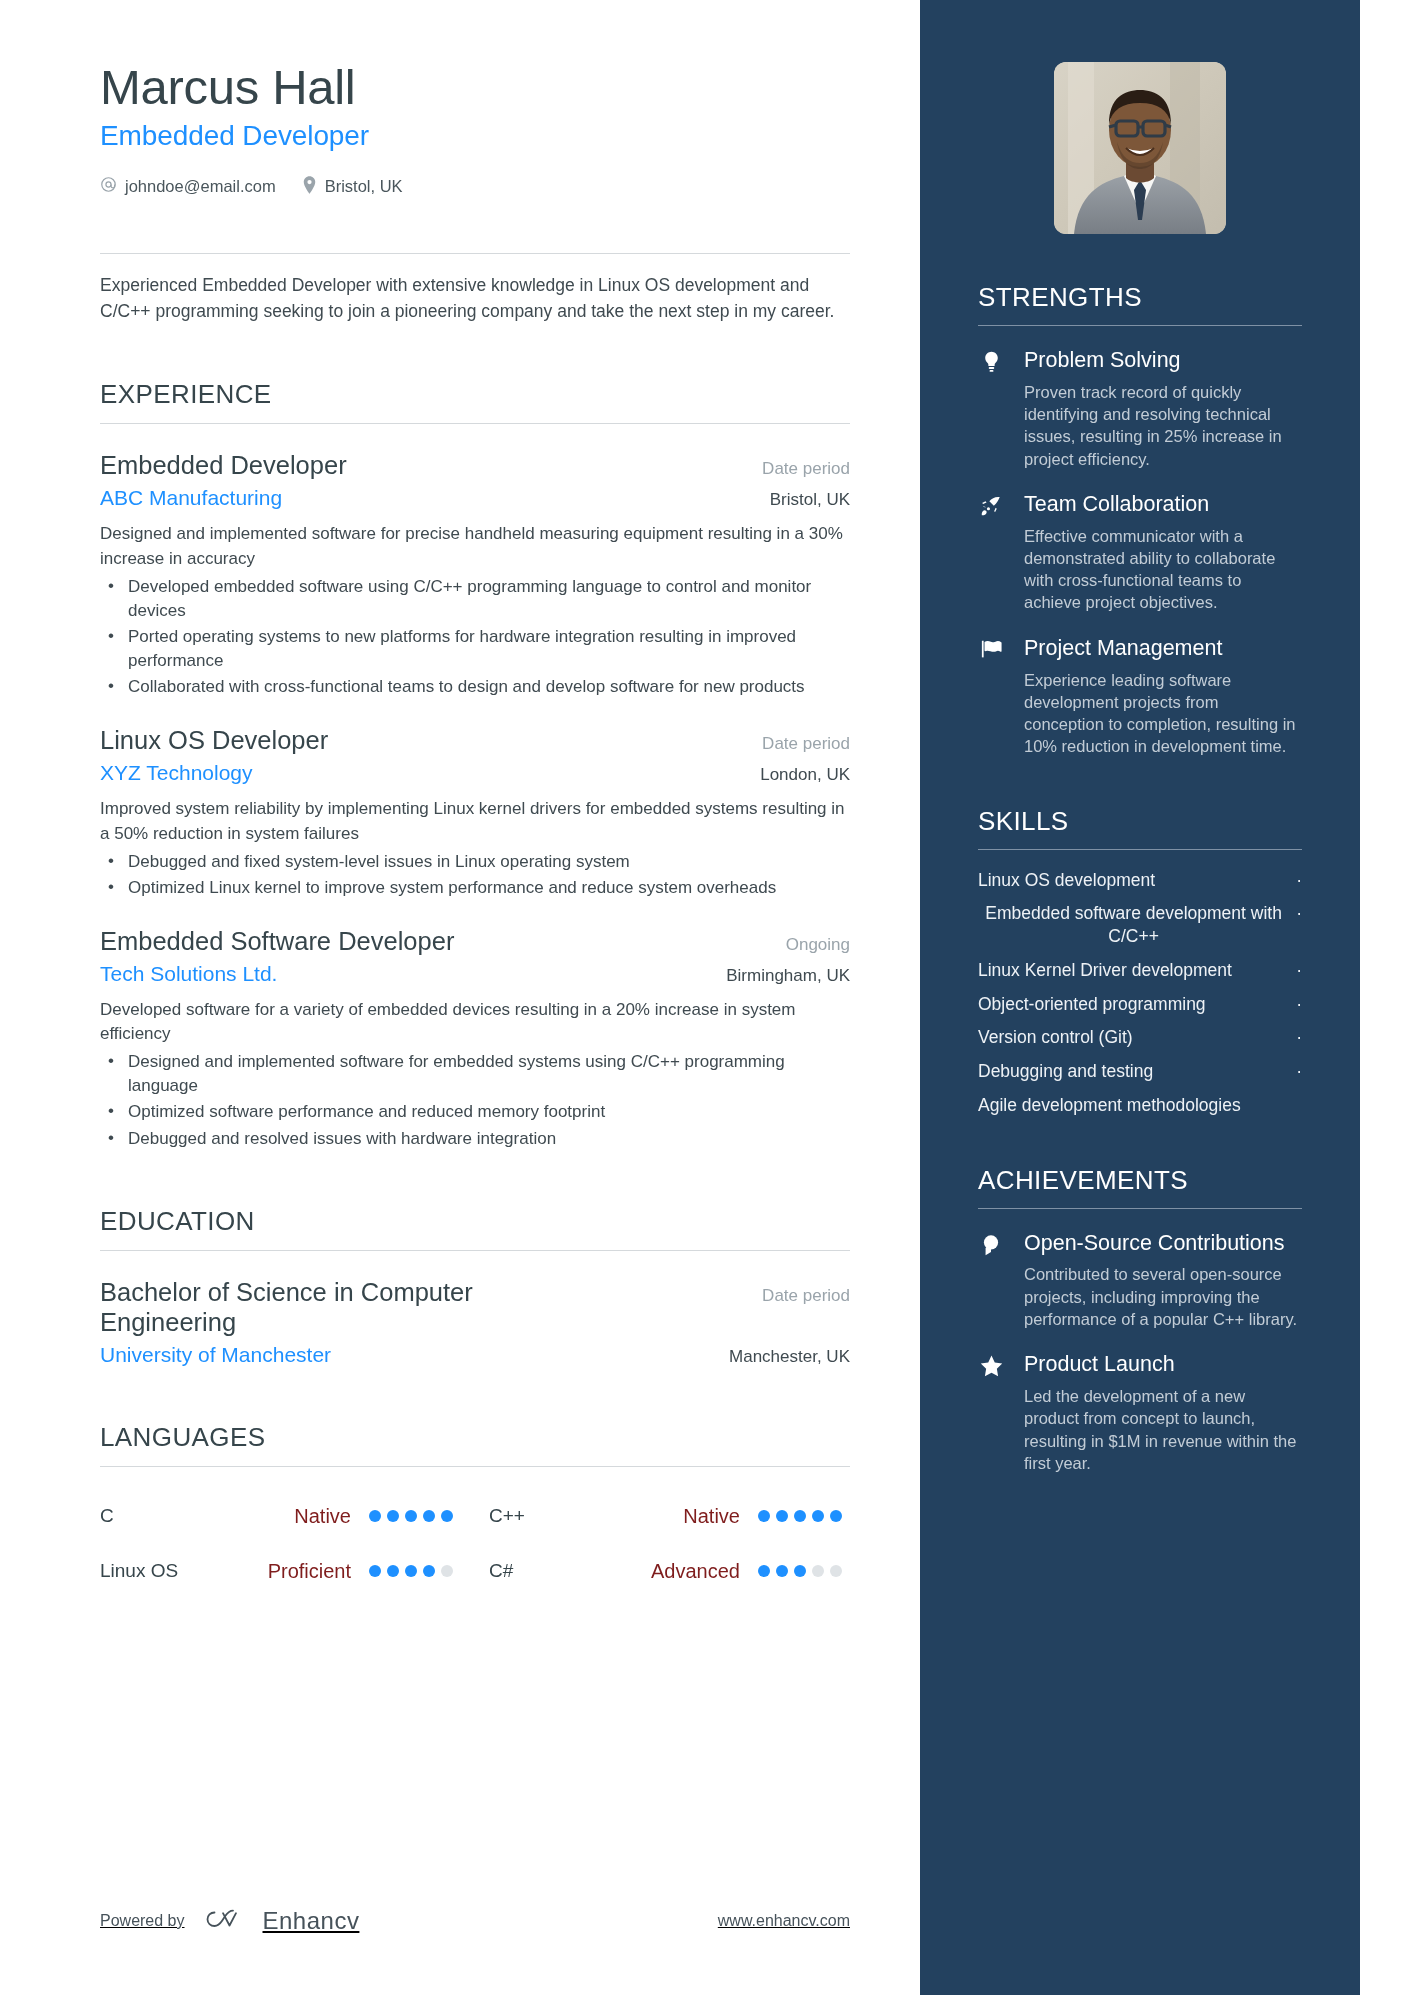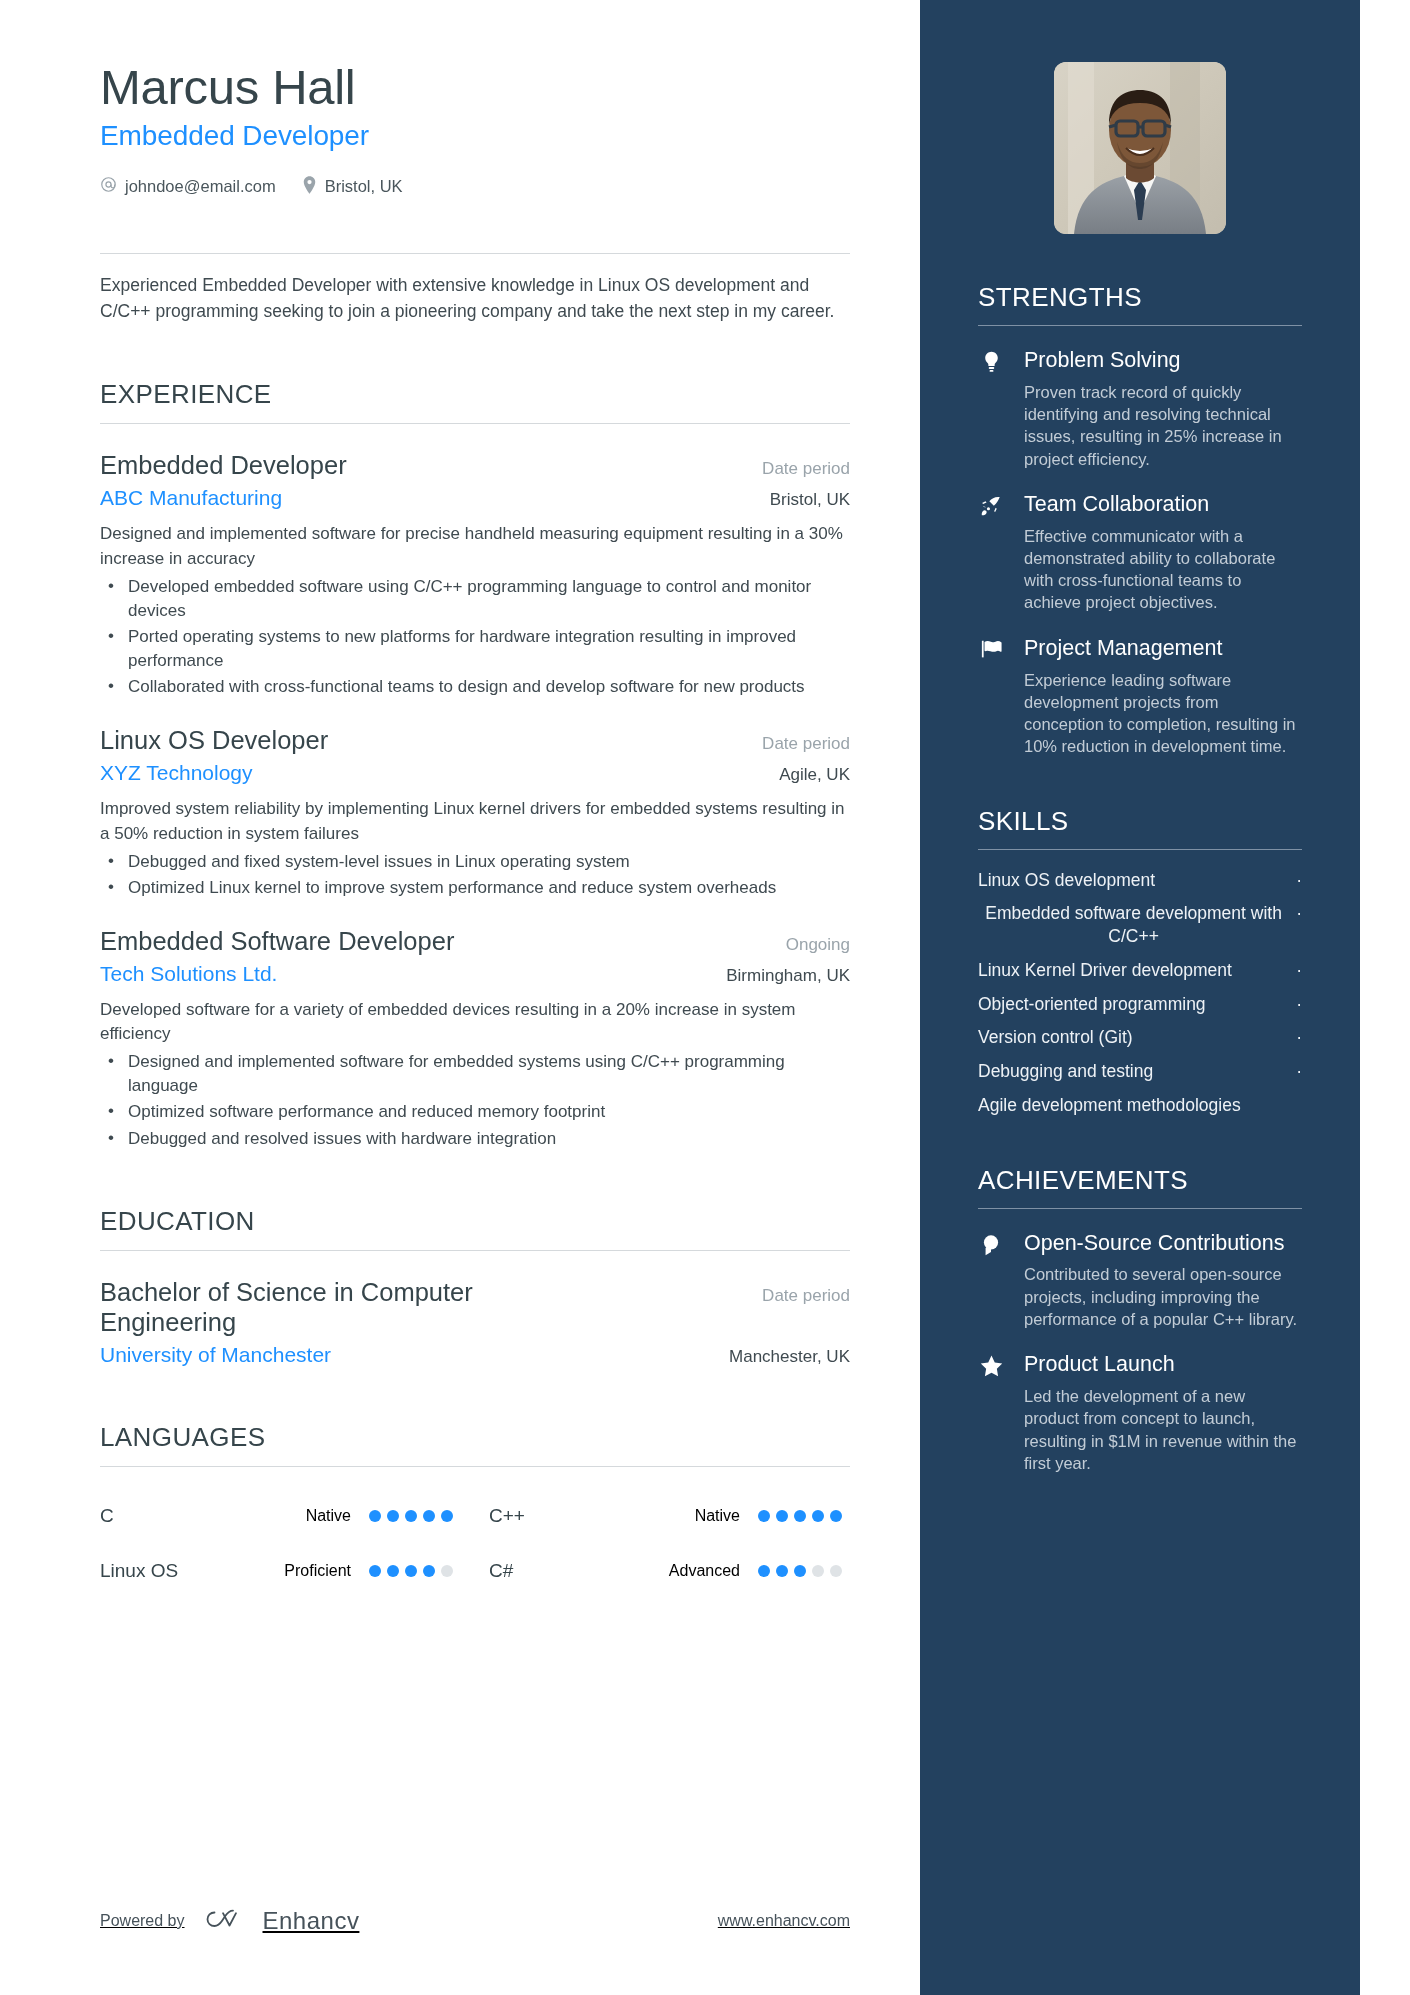--- a/index.html
+++ b/index.html
@@ -54,21 +54,21 @@
     color: #3f4a50; margin-top: 2px;
   }
   .entry-bullets li::before {
     content: "•"; position: absolute; left: 8px; top: -1px; color: #3f4a50; font-size: 17px;
   }
 
   
   .lang-grid { display: grid; grid-template-columns: 1fr 1fr; gap: 0px 28px; margin-top: 22px; }
   .lang-item { display: flex; align-items: center; justify-content: space-between; height: 55px; }
   .lang-name { font-size: 19px; color: #36454b; flex: 1 1 auto; }
-  .lang-level { font-size: 16px; color: #000000; margin-right: 18px; white-space: nowrap; }
+  .lang-level { font-size: 20px; color: #7f1d1d; margin-right: 18px; white-space: nowrap; }
   .dots { display: flex; gap: 6px; flex: 0 0 auto; width: 92px; }
   .dot { width: 12px; height: 12px; border-radius: 50%; background: #dfe3e6; }
   .dot.on { background: #1e90ff; }
 
   
   .footer {
     position: absolute; left: 100px; right: 70px; bottom: 58px;
     display: flex; align-items: center; justify-content: space-between; text-decoration: underline;
   }
   .powered { display: flex; align-items: center; gap: 16px; font-size: 16px; color: #46525a; }
@@ -165,21 +165,21 @@
         </ul>
       </div>
 
       <div class="entry">
         <div class="entry-head">
           <div class="entry-title">Linux OS Developer</div>
           <div class="entry-date">Date period</div>
         </div>
         <div class="entry-sub">
           <div class="entry-org">XYZ Technology</div>
-          <div class="entry-loc">Agile, UK</div>
+          <div class="entry-loc">London, UK</div>
         </div>
         <div class="entry-desc">Improved system reliability by implementing Linux kernel drivers for embedded systems resulting in a 50% reduction in system failures</div>
         <ul class="entry-bullets">
           <li>Debugged and fixed system-level issues in Linux operating system</li>
           <li>Optimized Linux kernel to improve system performance and reduce system overheads</li>
         </ul>
       </div>
 
       <div class="entry">
         <div class="entry-head">

